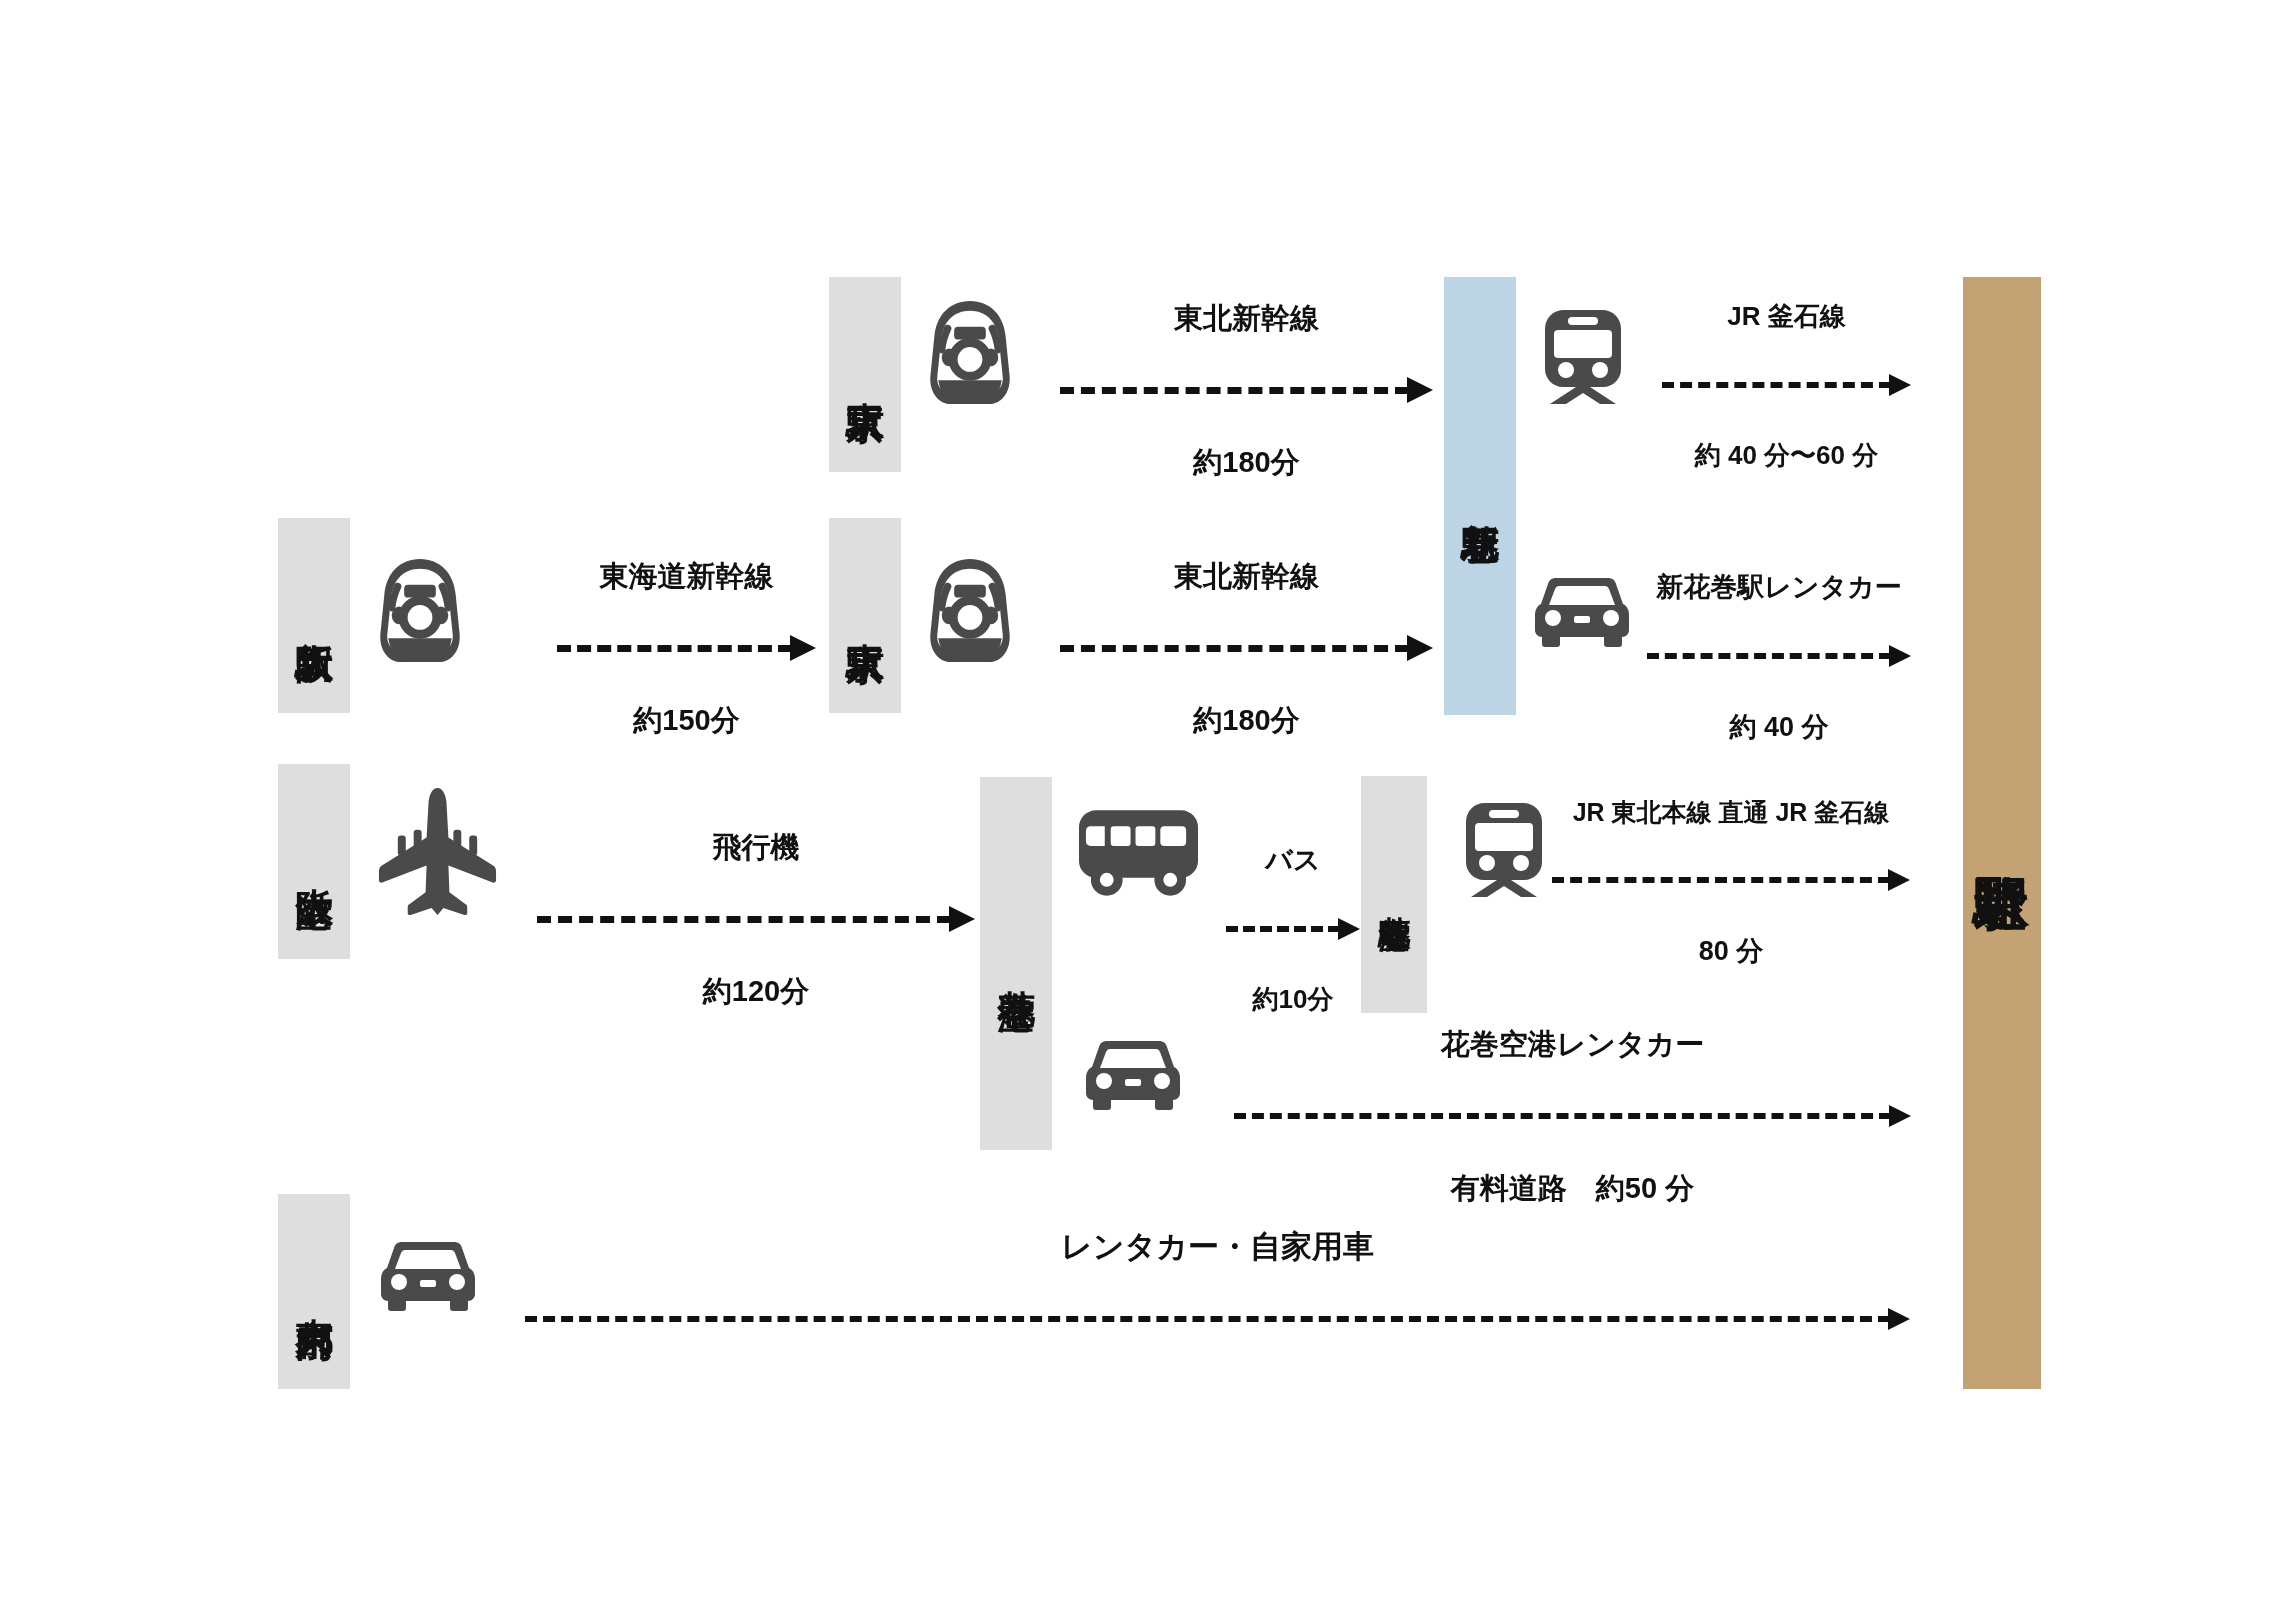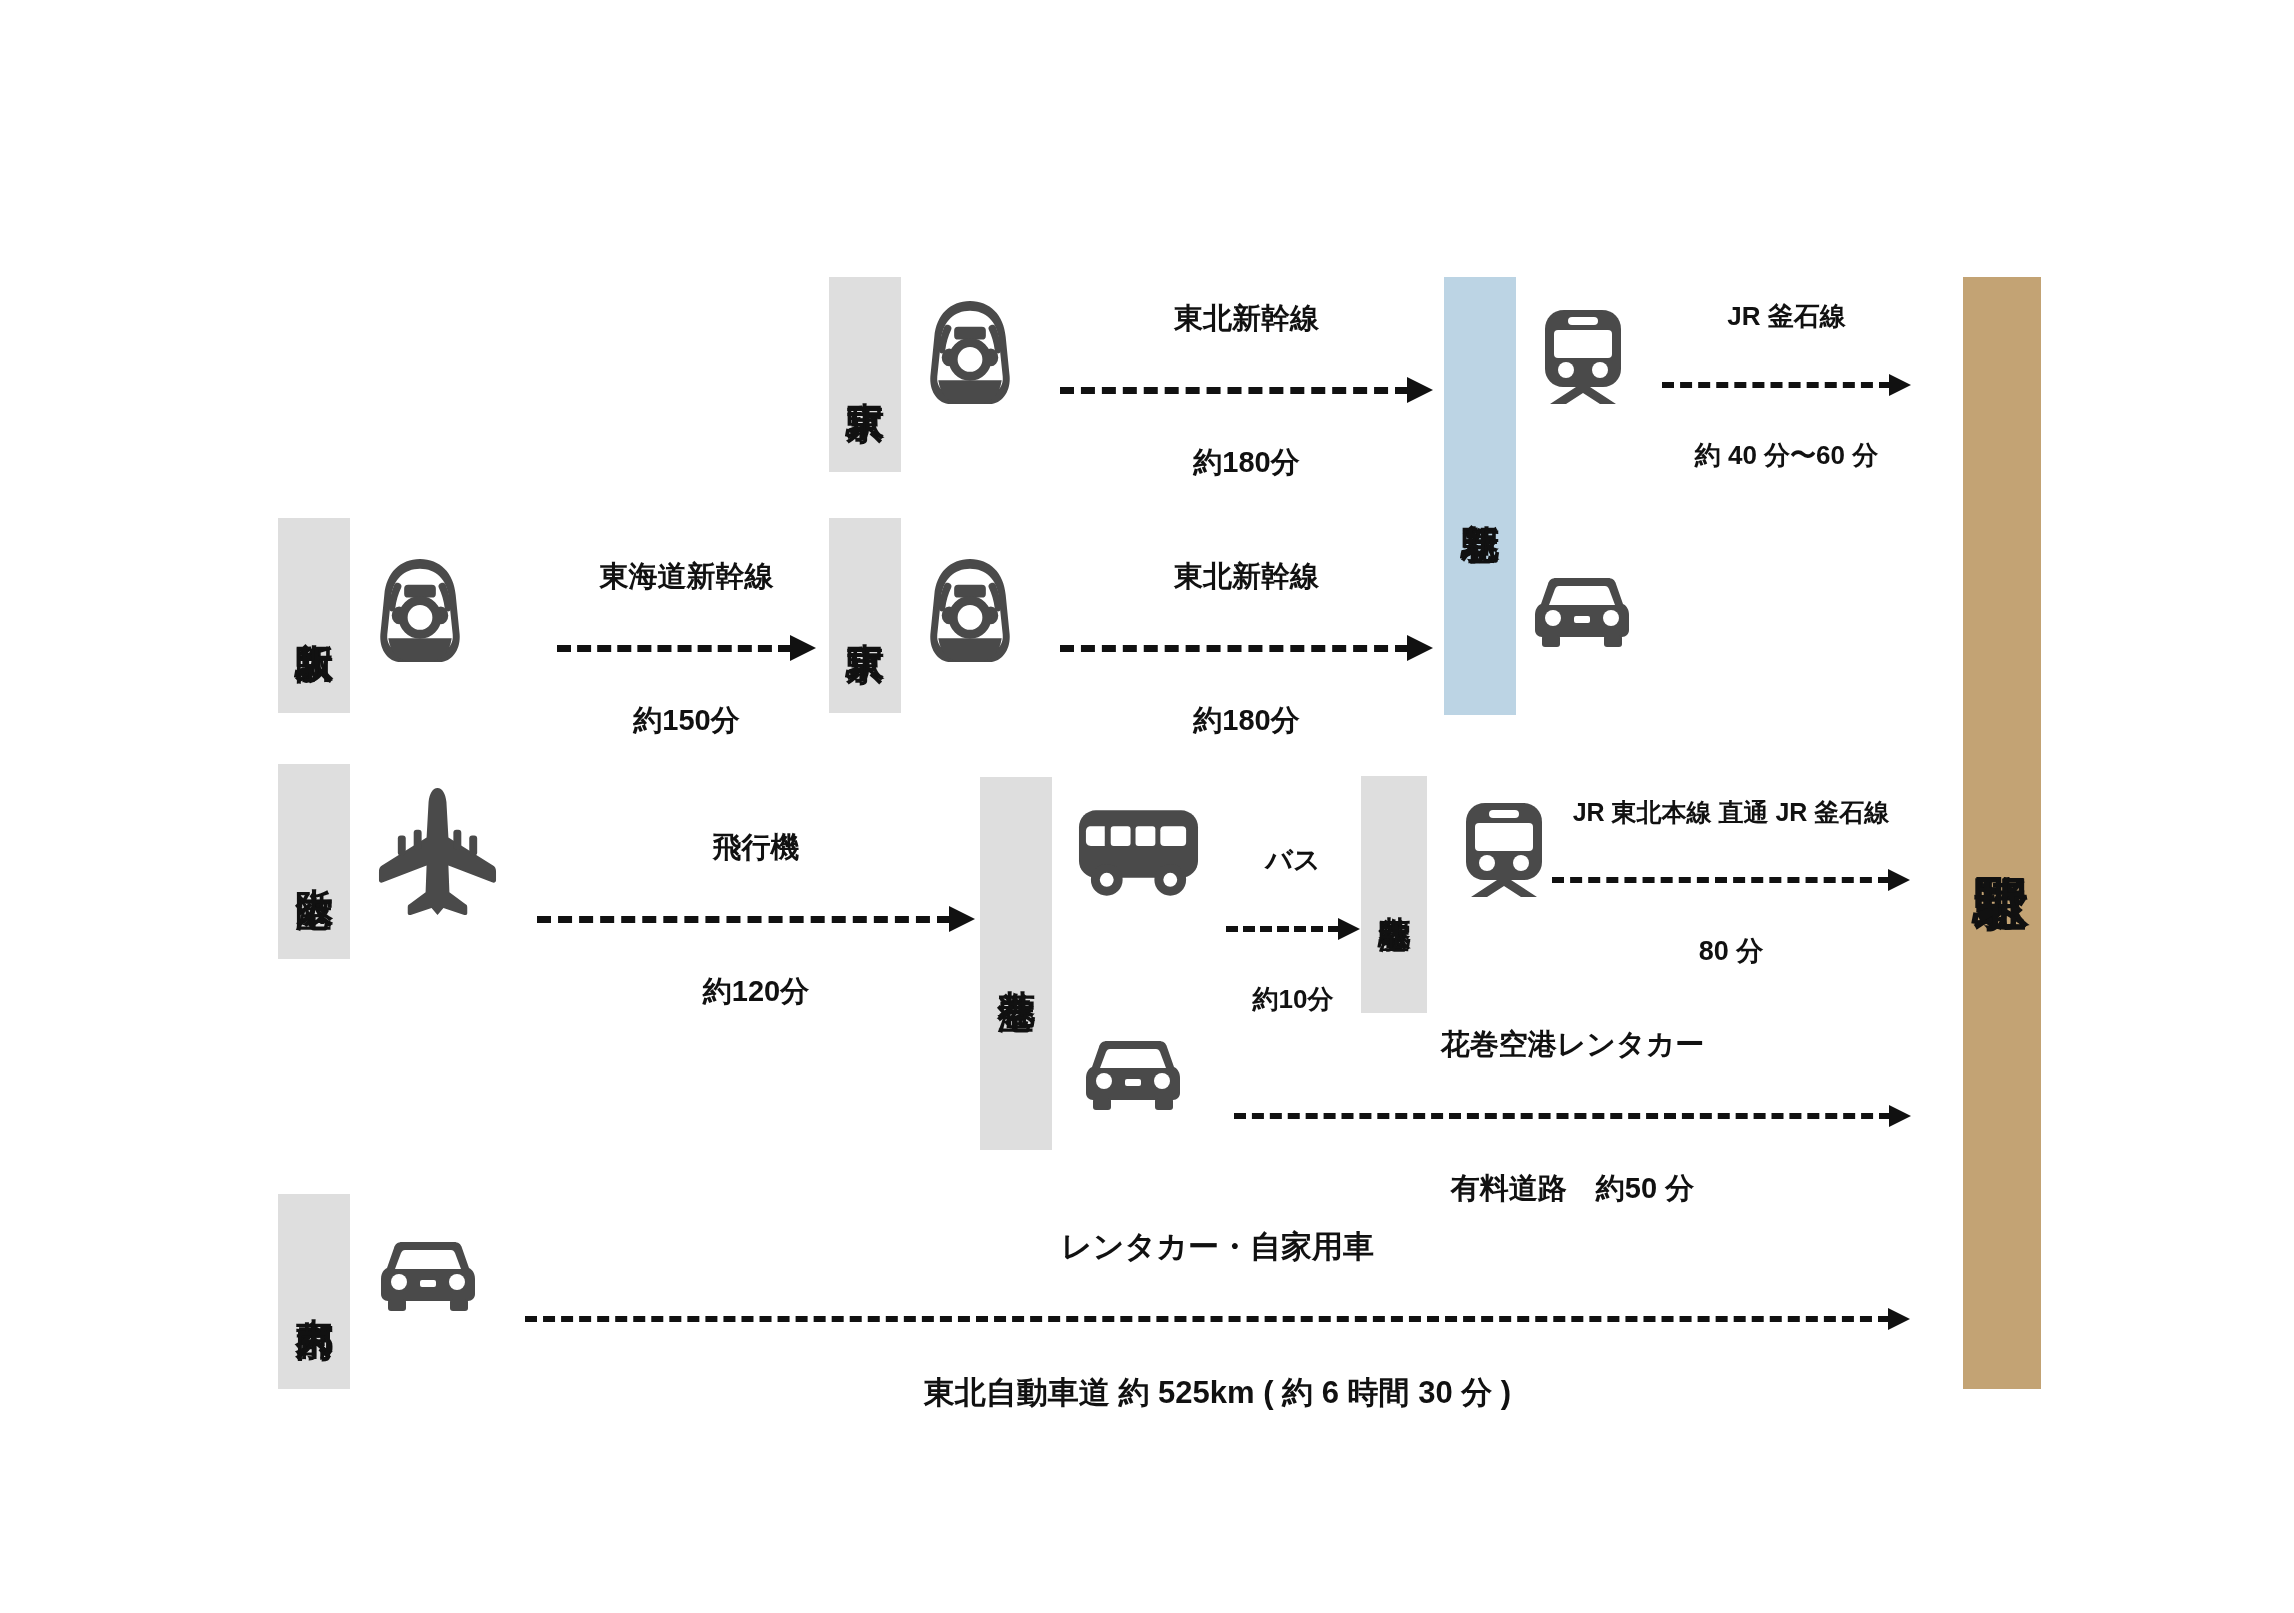--- a/index.html
+++ b/index.html
@@ -211,20 +211,28 @@
         <path d="M25 14h46c2 0 3 1 4 3l6 16H15l6-16c1-2 2-3 4-3z" fill="#fff"></path>
         <circle cx="19" cy="46" r="8" fill="#fff"></circle>
         <circle cx="77" cy="46" r="8" fill="#fff"></circle>
         <rect x="40" y="44" width="16" height="7" rx="2" fill="#fff"></rect>
         <rect x="8" y="63" width="18" height="12" rx="3"></rect>
         <rect x="70" y="63" width="18" height="12" rx="3"></rect>
       </g>
     </svg>
   </div>
 
+  <div class="edge" style="left:1647px;top:569px;width:264px;">
+    <div class="lbl-top" style="font-size:27px;">新花巻駅レンタカー</div>
+    <div class="arrowwrap">
+        <div class="dashline thin"></div>
+        <div class="head sm"></div>
+      </div>
+    <div class="lbl-bot" style="font-size:27px;">約 40 分</div>
+  </div>
 
   <div class="bar gray" style="left:278px;top:764px;width:72px;height:195px;">
     <span class="vtxt" style="font-size:38px;">大阪空港</span>
   </div>
 
   <div class="icon" style="left:376px;top:786px;">
     <svg width="123" height="129" viewBox="0 0 124 130">
       <g fill="#4a4a4a">
         <path d="M62 2c-5 0-8 6-9 14l-2 36-45 28c-2 1-3 3-3 6v9c0 2 2 3 4 2l44-17-1 27-16 12c-2 1-2 2-2 4v5c0 2 1 2 3 2l21-7 6 7 6-7 21 7c2 0 3 0 3-2v-5c0-2 0-3-2-4L74 107l-1-27 44 17c2 1 4 0 4-2v-9c0-3-1-5-3-6L73 52l-2-36c-1-8-4-14-9-14z"></path>
         <rect x="22" y="50" width="8" height="20" rx="3"></rect>
@@ -339,21 +347,20 @@
       </g>
     </svg>
   </div>
 
   <div class="edge" style="left:525px;top:1226px;width:1385px;">
     <div class="lbl-top" style="font-size:31px;">レンタカー・自家用車</div>
     <div class="arrowwrap">
         <div class="dashline thin"></div>
         <div class="head sm"></div>
       </div>
-    <div class="lbl-bot" style="font-size:31px;">東北自動車道 約 525km ( 約 6 時間 30 分 )</div>
   </div>
 
   <div class="bar tan" style="left:1963px;top:277px;width:78px;height:1112px;">
     <span class="vtxt" style="font-size:56px;">遠野駅</span>
   </div>
 
 </div>
 
 
 </body></html>

